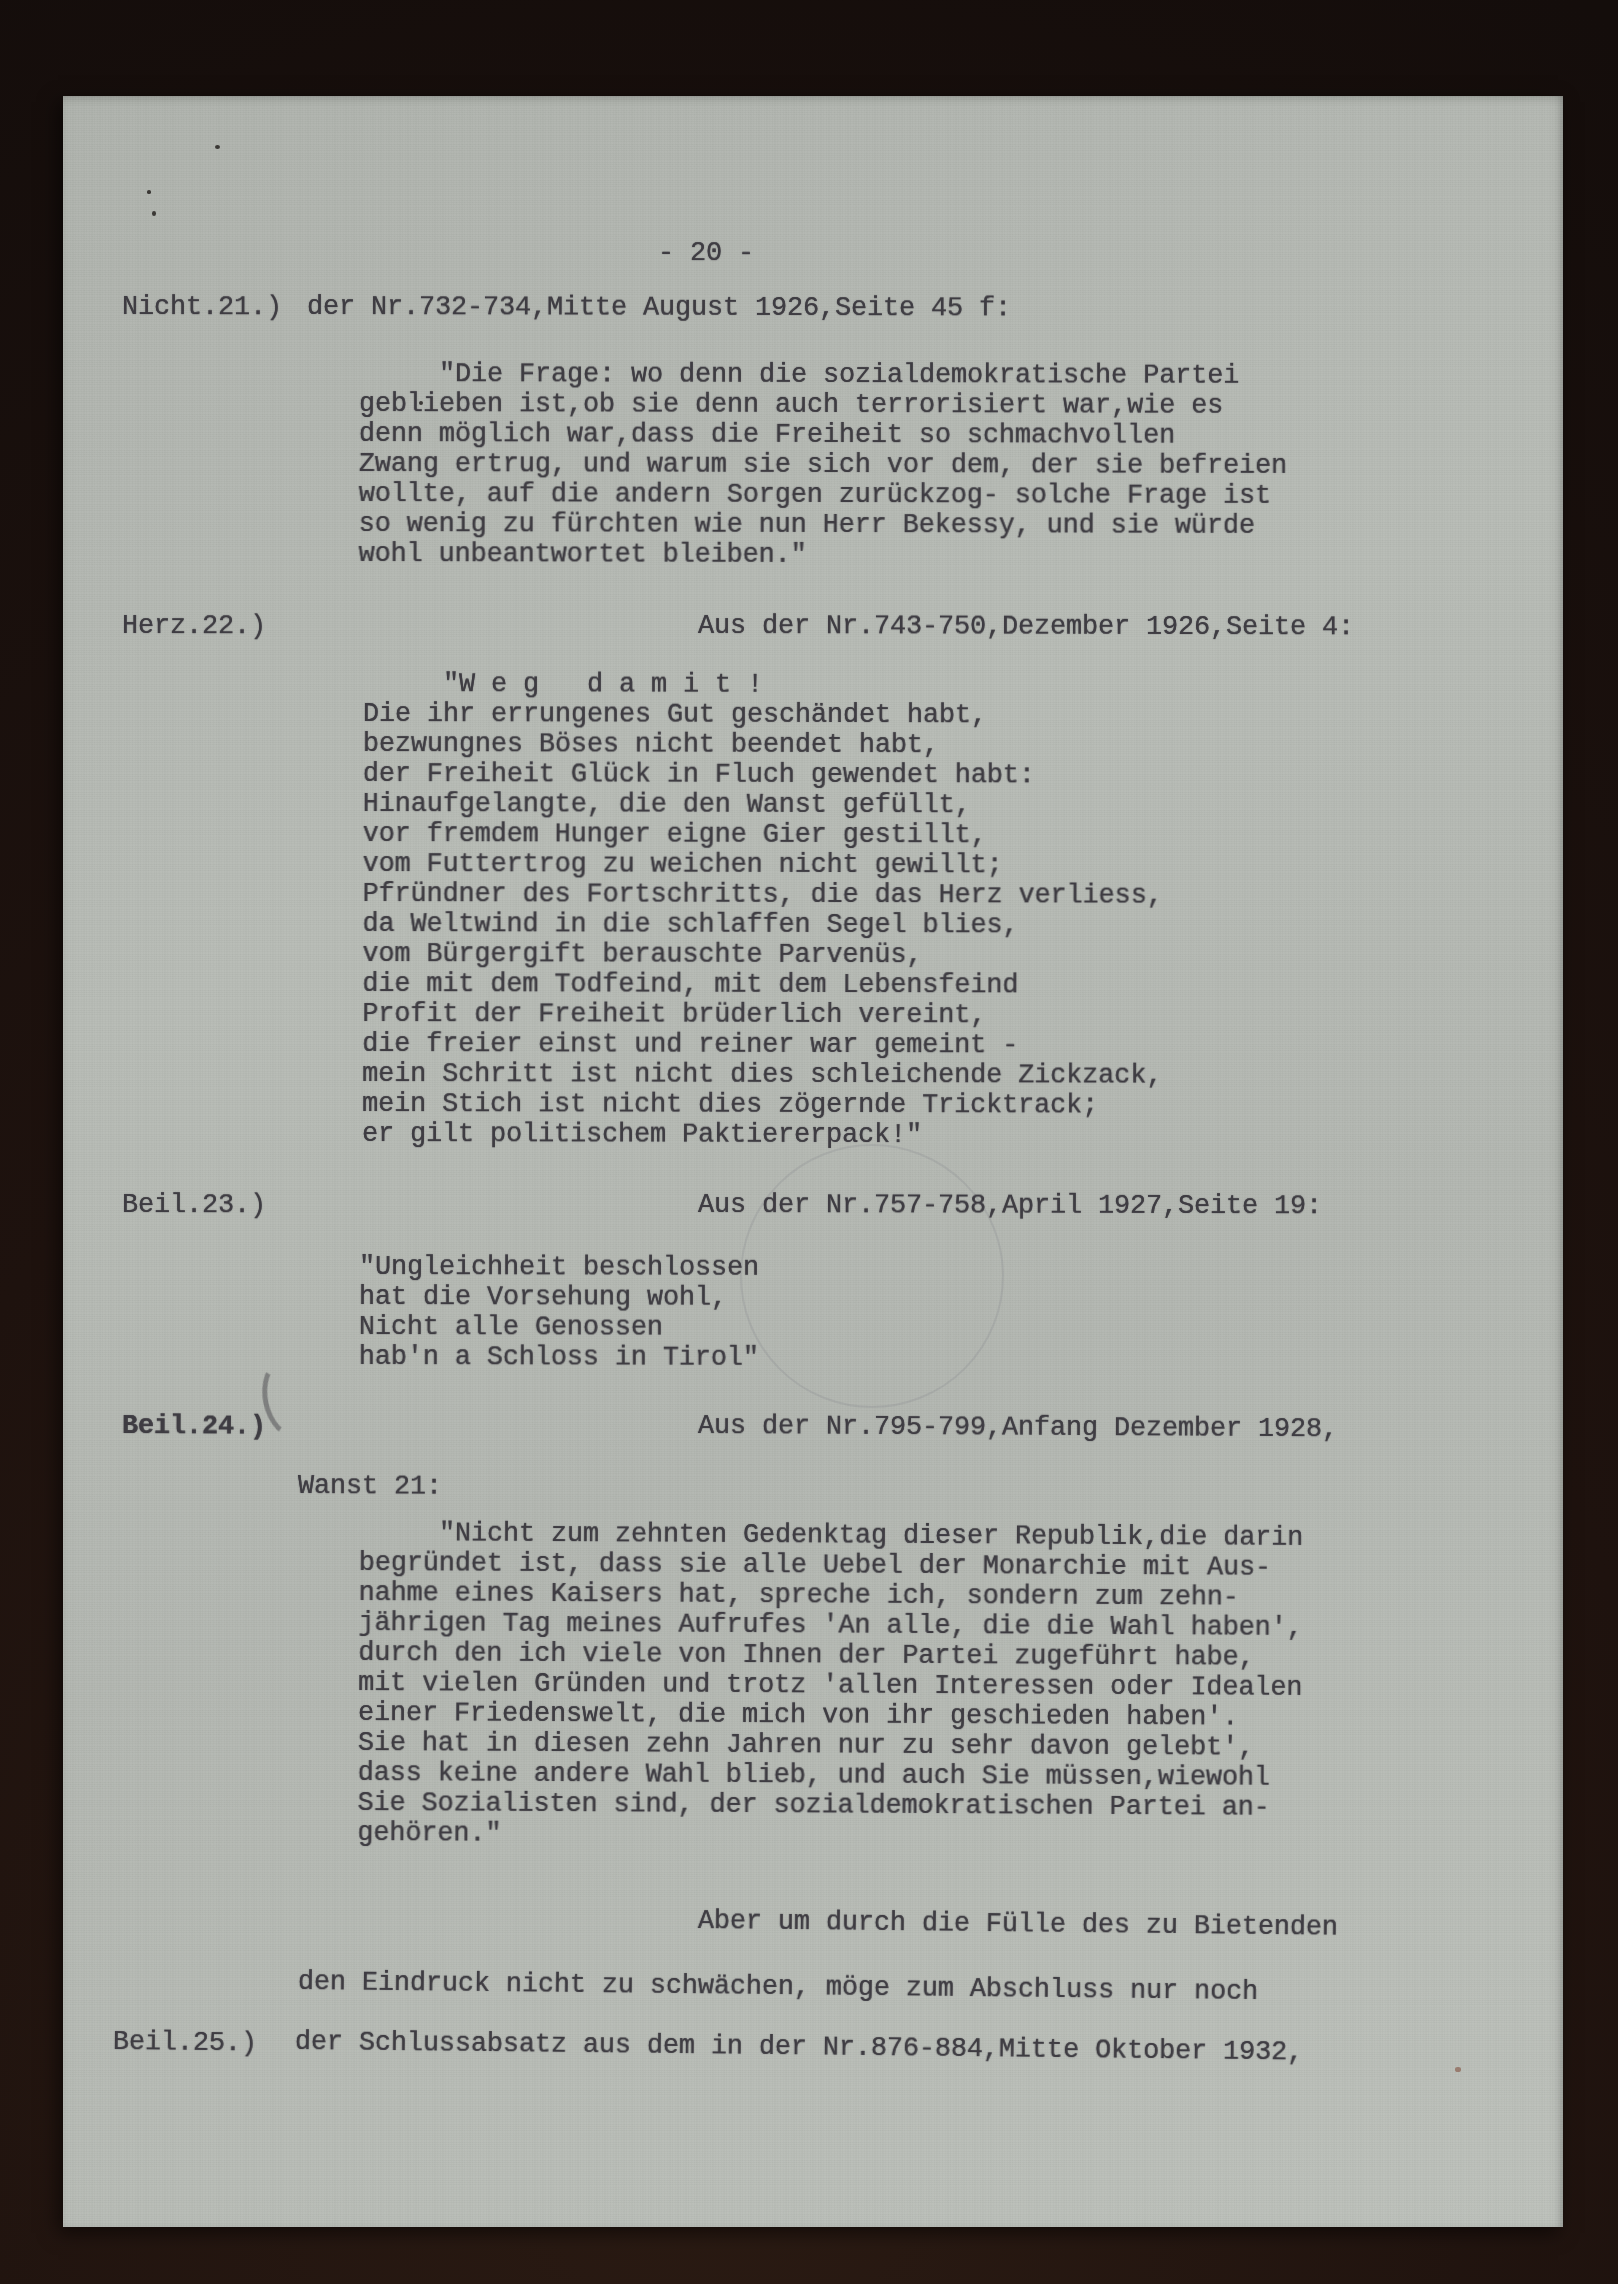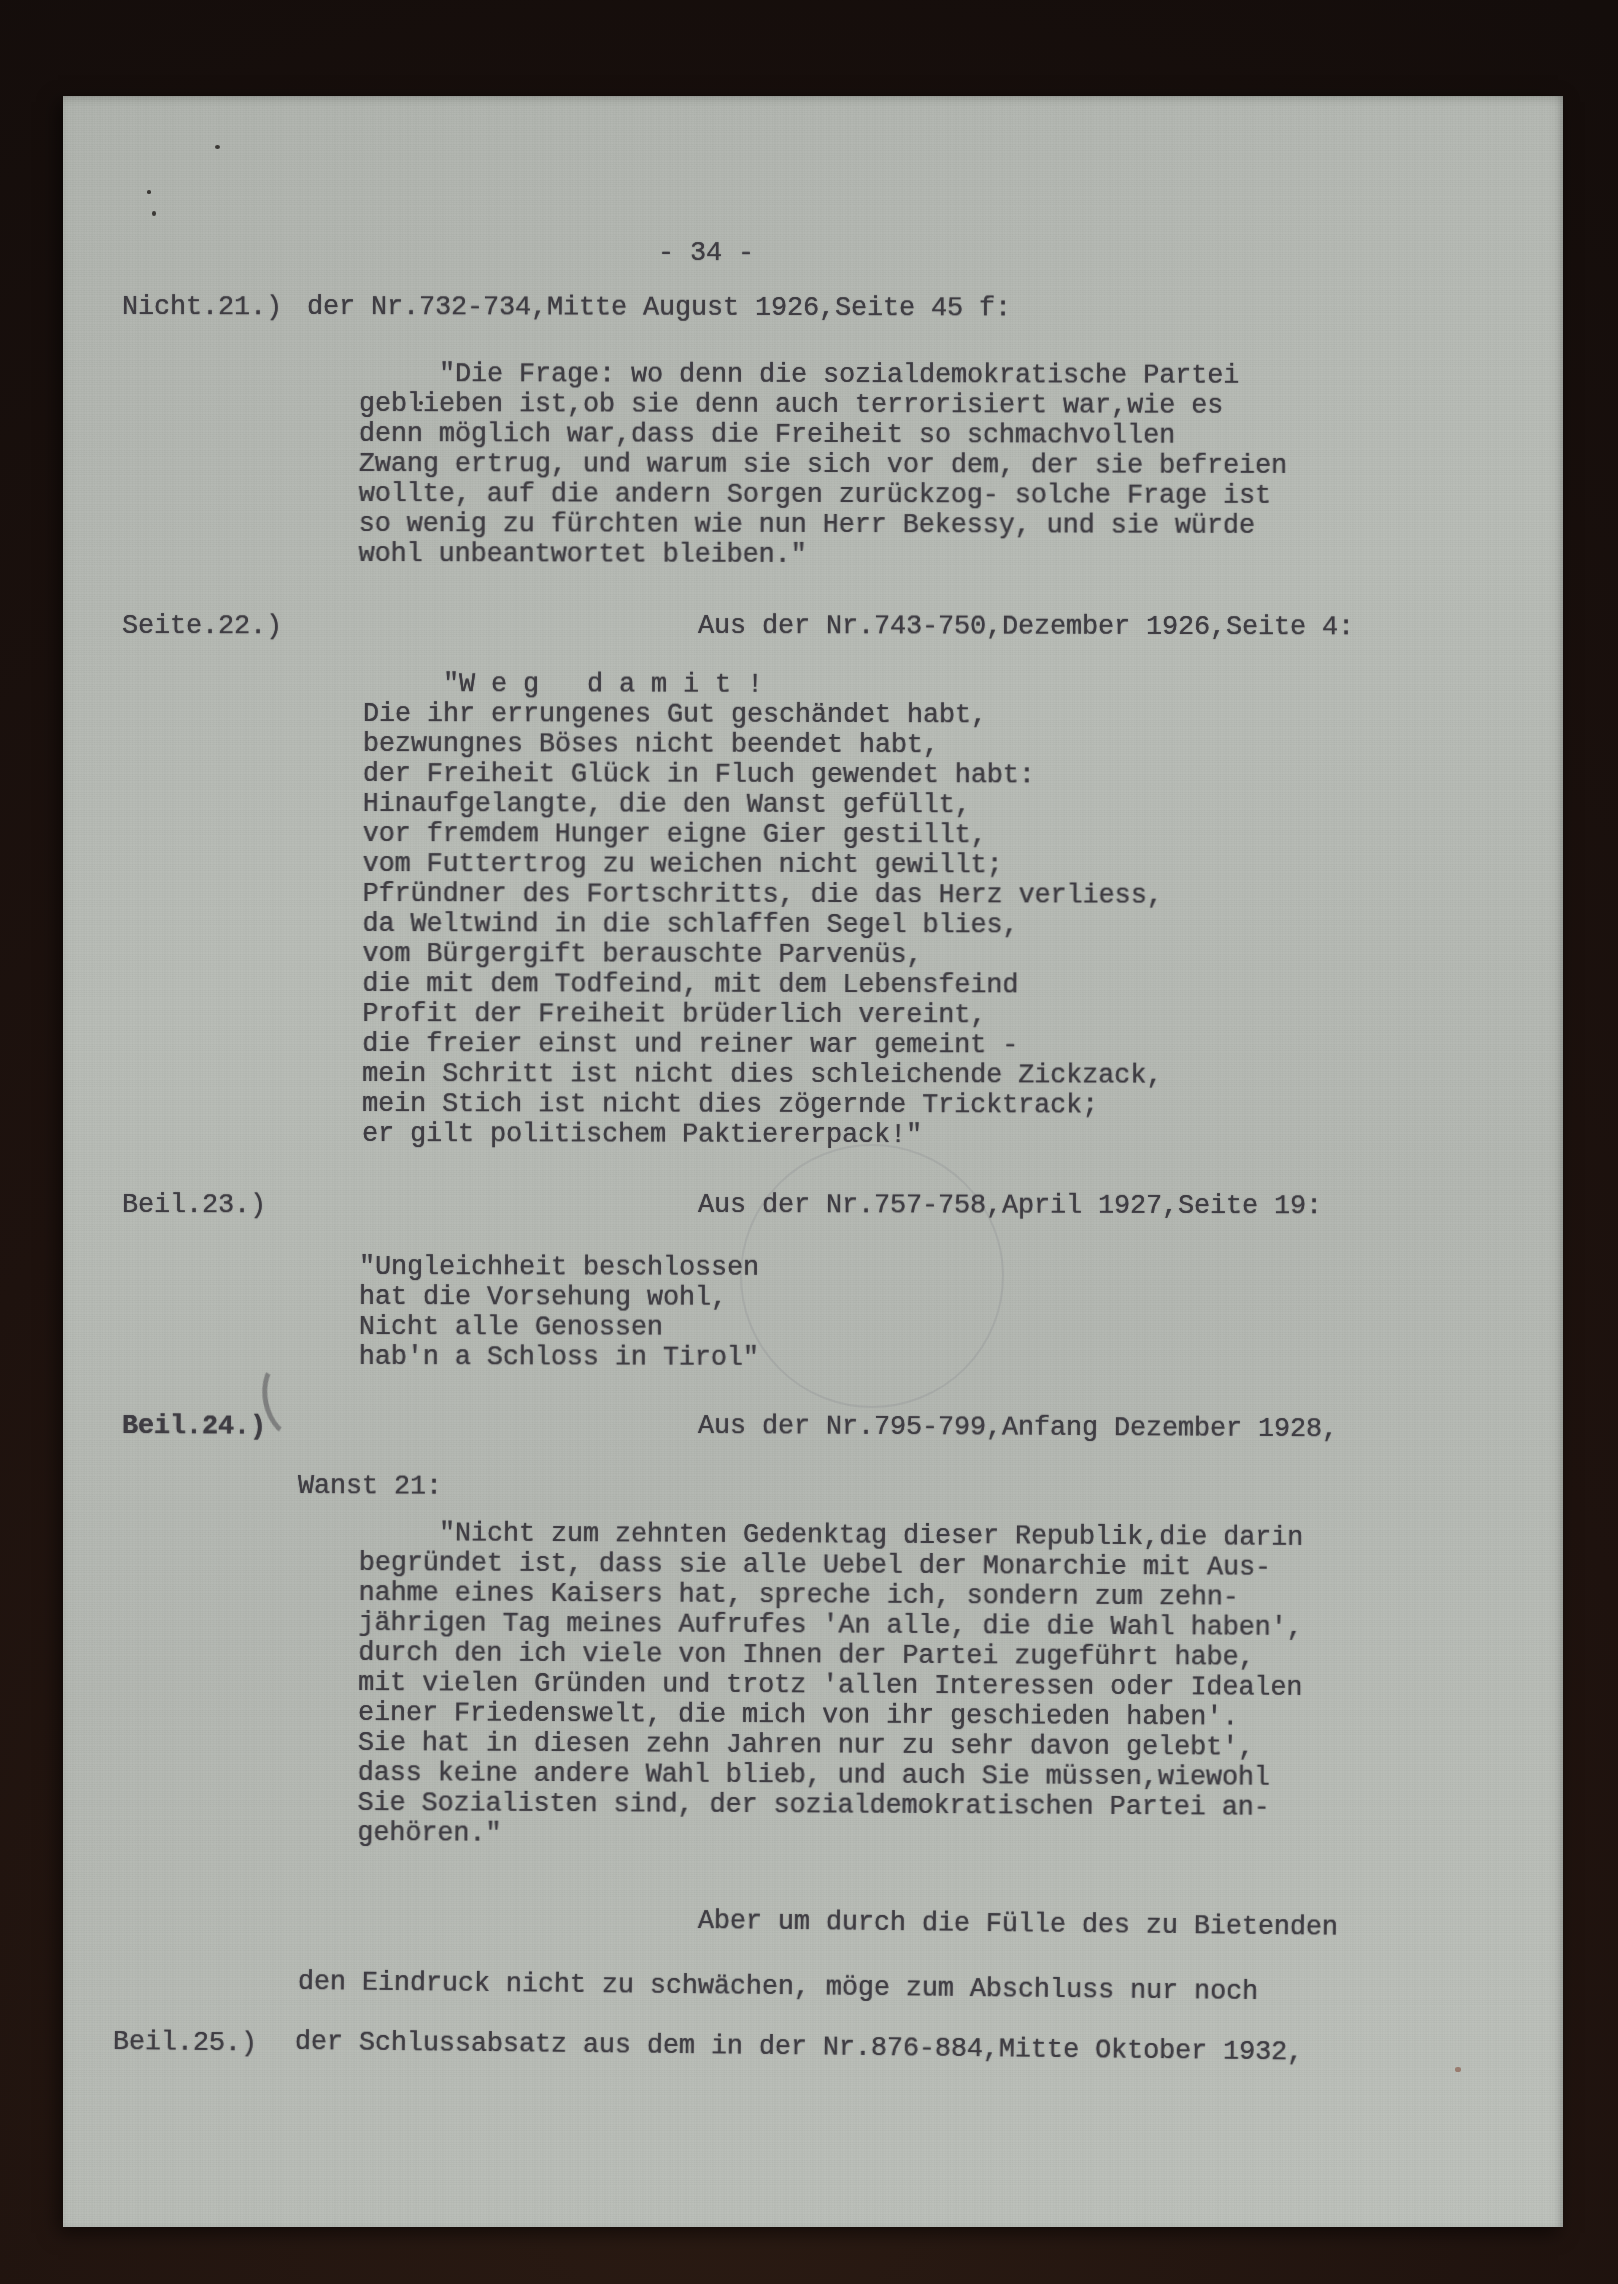--- a/index.html
+++ b/index.html
@@ -67,33 +67,33 @@
 
   <div id="stamp"></div>
   <div id="stamp-arc"></div>
 
   <div class="speck" style="left:215px;top:145px;width:5px;height:4.1px;"></div>
   <div class="speck" style="left:147px;top:190px;width:3.7px;height:3.7px;"></div>
   <div class="speck" style="left:152px;top:211px;width:4.1px;height:4.6px;"></div>
   <div class="speck" style="left:419px;top:401px;width:4.1px;height:4.1px;"></div>
   <div class="speck" style="left:1455px;top:2067px;width:5.5px;height:4.6px;background:rgba(120,60,40,.5);"></div>
 
-  <div class="t r1" style="left:658px;top:238px;">- 34 -</div>
+  <div class="t r1" style="left:658px;top:238px;">- 20 -</div>
 
   <div class="t r1" style="left:122px;top:292px;">Nicht.21.)</div>
   <div class="t r1" style="left:307px;top:292px;">der Nr.732-734,Mitte August 1926,Seite 45 f:</div>
   <div class="t r1" style="left:359px;top:359px;">     "Die Frage: wo denn die sozialdemokratische Partei
 geblieben ist,ob sie denn auch terrorisiert war,wie es
 denn möglich war,dass die Freiheit so schmachvollen
 Zwang ertrug, und warum sie sich vor dem, der sie befreien
 wollte, auf die andern Sorgen zurückzog- solche Frage ist
 so wenig zu fürchten wie nun Herr Bekessy, und sie würde
 wohl unbeantwortet bleiben."</div>
 
-  <div class="t r1" style="left:122px;top:611px;">Seite.22.)</div>
+  <div class="t r1" style="left:122px;top:611px;">Herz.22.)</div>
   <div class="t r1" style="left:698px;top:611px;">Aus der Nr.743-750,Dezember 1926,Seite 4:</div>
   <div class="t r1" style="left:363px;top:669px;">     "W e g   d a m i t !
 Die ihr errungenes Gut geschändet habt,
 bezwungnes Böses nicht beendet habt,
 der Freiheit Glück in Fluch gewendet habt:
 Hinaufgelangte, die den Wanst gefüllt,
 vor fremdem Hunger eigne Gier gestillt,
 vom Futtertrog zu weichen nicht gewillt;
 Pfründner des Fortschritts, die das Herz verliess,
 da Weltwind in die schlaffen Segel blies,

